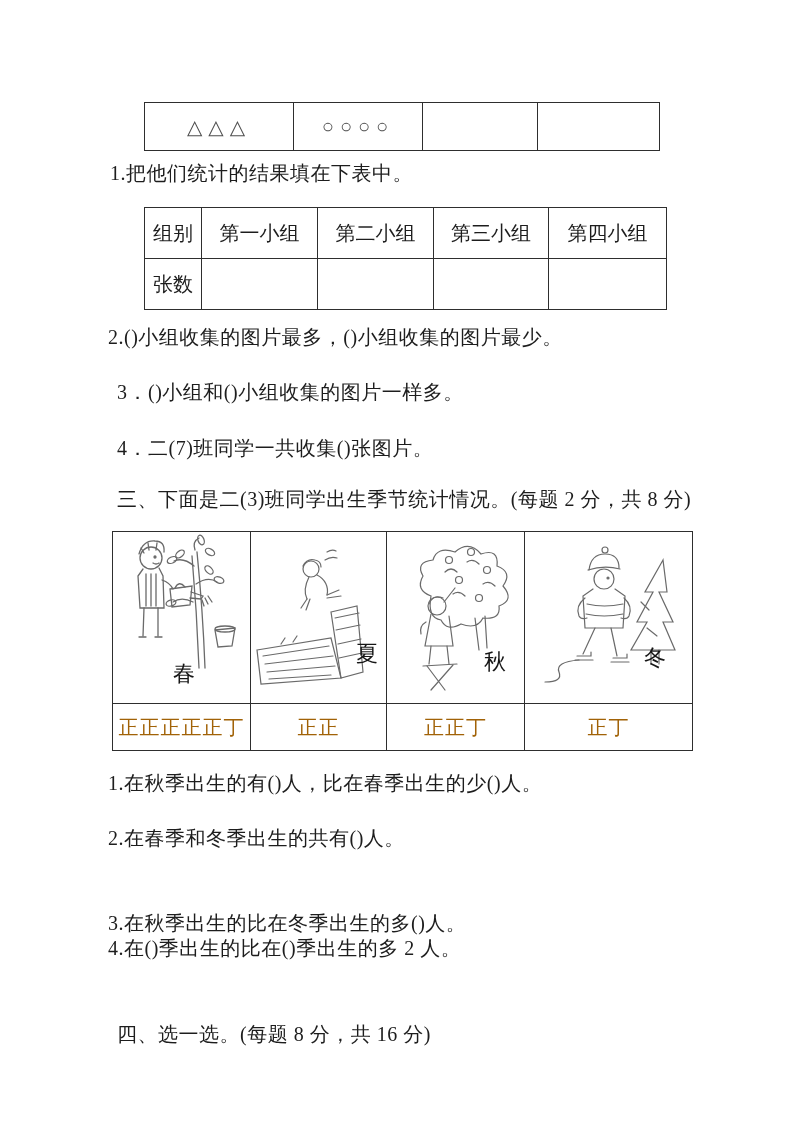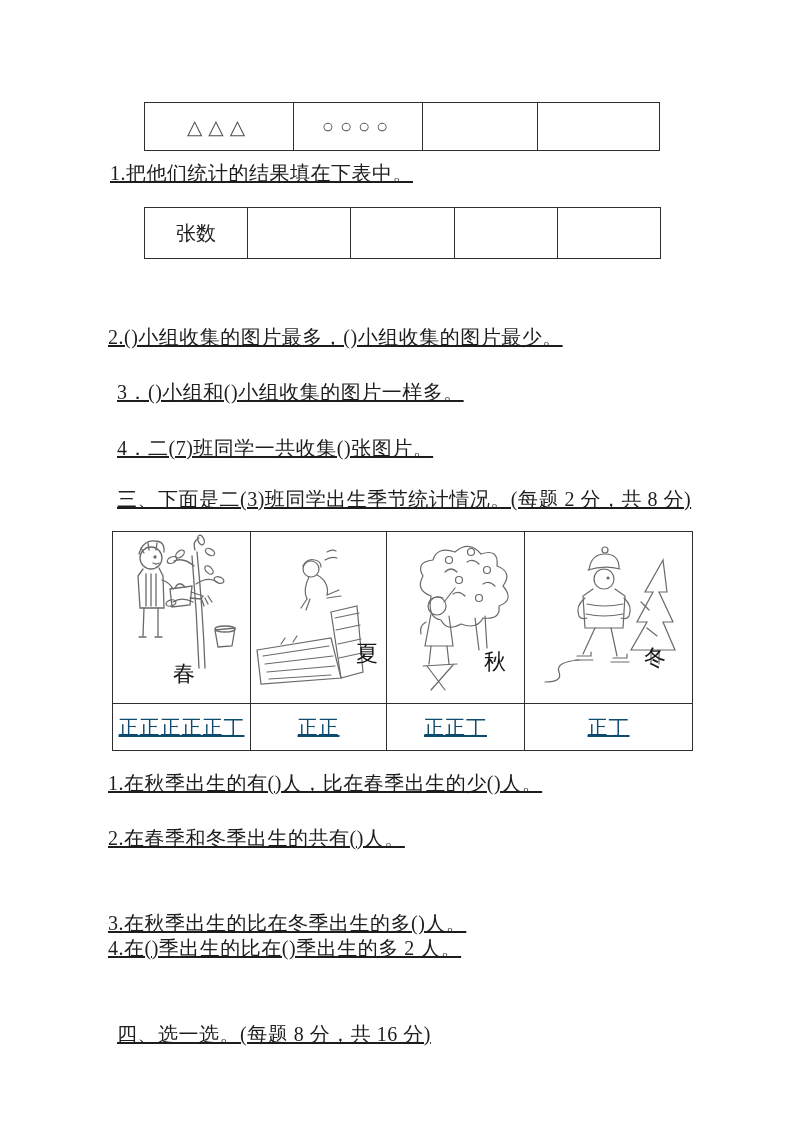--- a/index.html
+++ b/index.html
@@ -4,38 +4,37 @@
 <style>
   html,body{margin:0;padding:0;background:#ffffff;}
   #page{
     position:relative; width:793px; height:1122px; background:#ffffff;
     font-family:"Liberation Serif","DejaVu Serif",serif;
     color:#1d1d1d; overflow:hidden;
   }
   .line{
     position:absolute; font-size:20px; line-height:22px; white-space:nowrap;
     letter-spacing:0.5px;
-    text-decoration:underline;
   }
   table.grid{
     position:absolute; border-collapse:collapse; table-layout:fixed;
   }
   table.grid td{
     border:1.6px solid #2e2e2e; padding:0; vertical-align:middle;
     font-size:20px; text-align:center; overflow:hidden;
   }
   
   .symcell{ color:#4f4f4f; font-size:19px; letter-spacing:6px; }
   
   .piccell{ position:relative; }
   .piccell svg{ position:absolute; left:0; top:0; width:100%; height:100%; }
   .slabel{
     position:absolute; font-size:22px; color:#161616; letter-spacing:0;
   }
-  .tallycell{ font-size:20px; letter-spacing:1px; color:#0c4a6e;text-decoration:underline; }
+  .tallycell{ font-size:20px; letter-spacing:1px; color:#a16207; }
 </style>
 </head>
 <body>
 
 <div id="page">
 
   <table class="grid" style="left:144px; top:102px; width:511px;">
     <tbody>
         <tr>
       <td class="symcell" style="width:148px; height:47px;">△△△</td>
@@ -43,20 +42,27 @@
       <td class="symcell" style="width:114px;"></td>
       <td class="symcell" style="width:121px;"></td>
     </tr>
   </tbody>
     </table>
 
   <div class="line" style="left:110px; top:162px;">1.把他们统计的结果填在下表中。</div>
 
   <table class="grid" style="left:144px; top:207px; width:517px;">
     <tbody>
+        <tr>
+      <td style="width:56px; height:50px;">组别</td>
+      <td style="width:115px;">第一小组</td>
+      <td style="width:115px;">第二小组</td>
+      <td style="width:114px;">第三小组</td>
+      <td style="width:117px;">第四小组</td>
+    </tr>
     <tr>
       <td style="height:50px;">张数</td>
       <td></td>
       <td></td>
       <td></td>
       <td></td>
     </tr>
   </tbody>
     </table>
 

